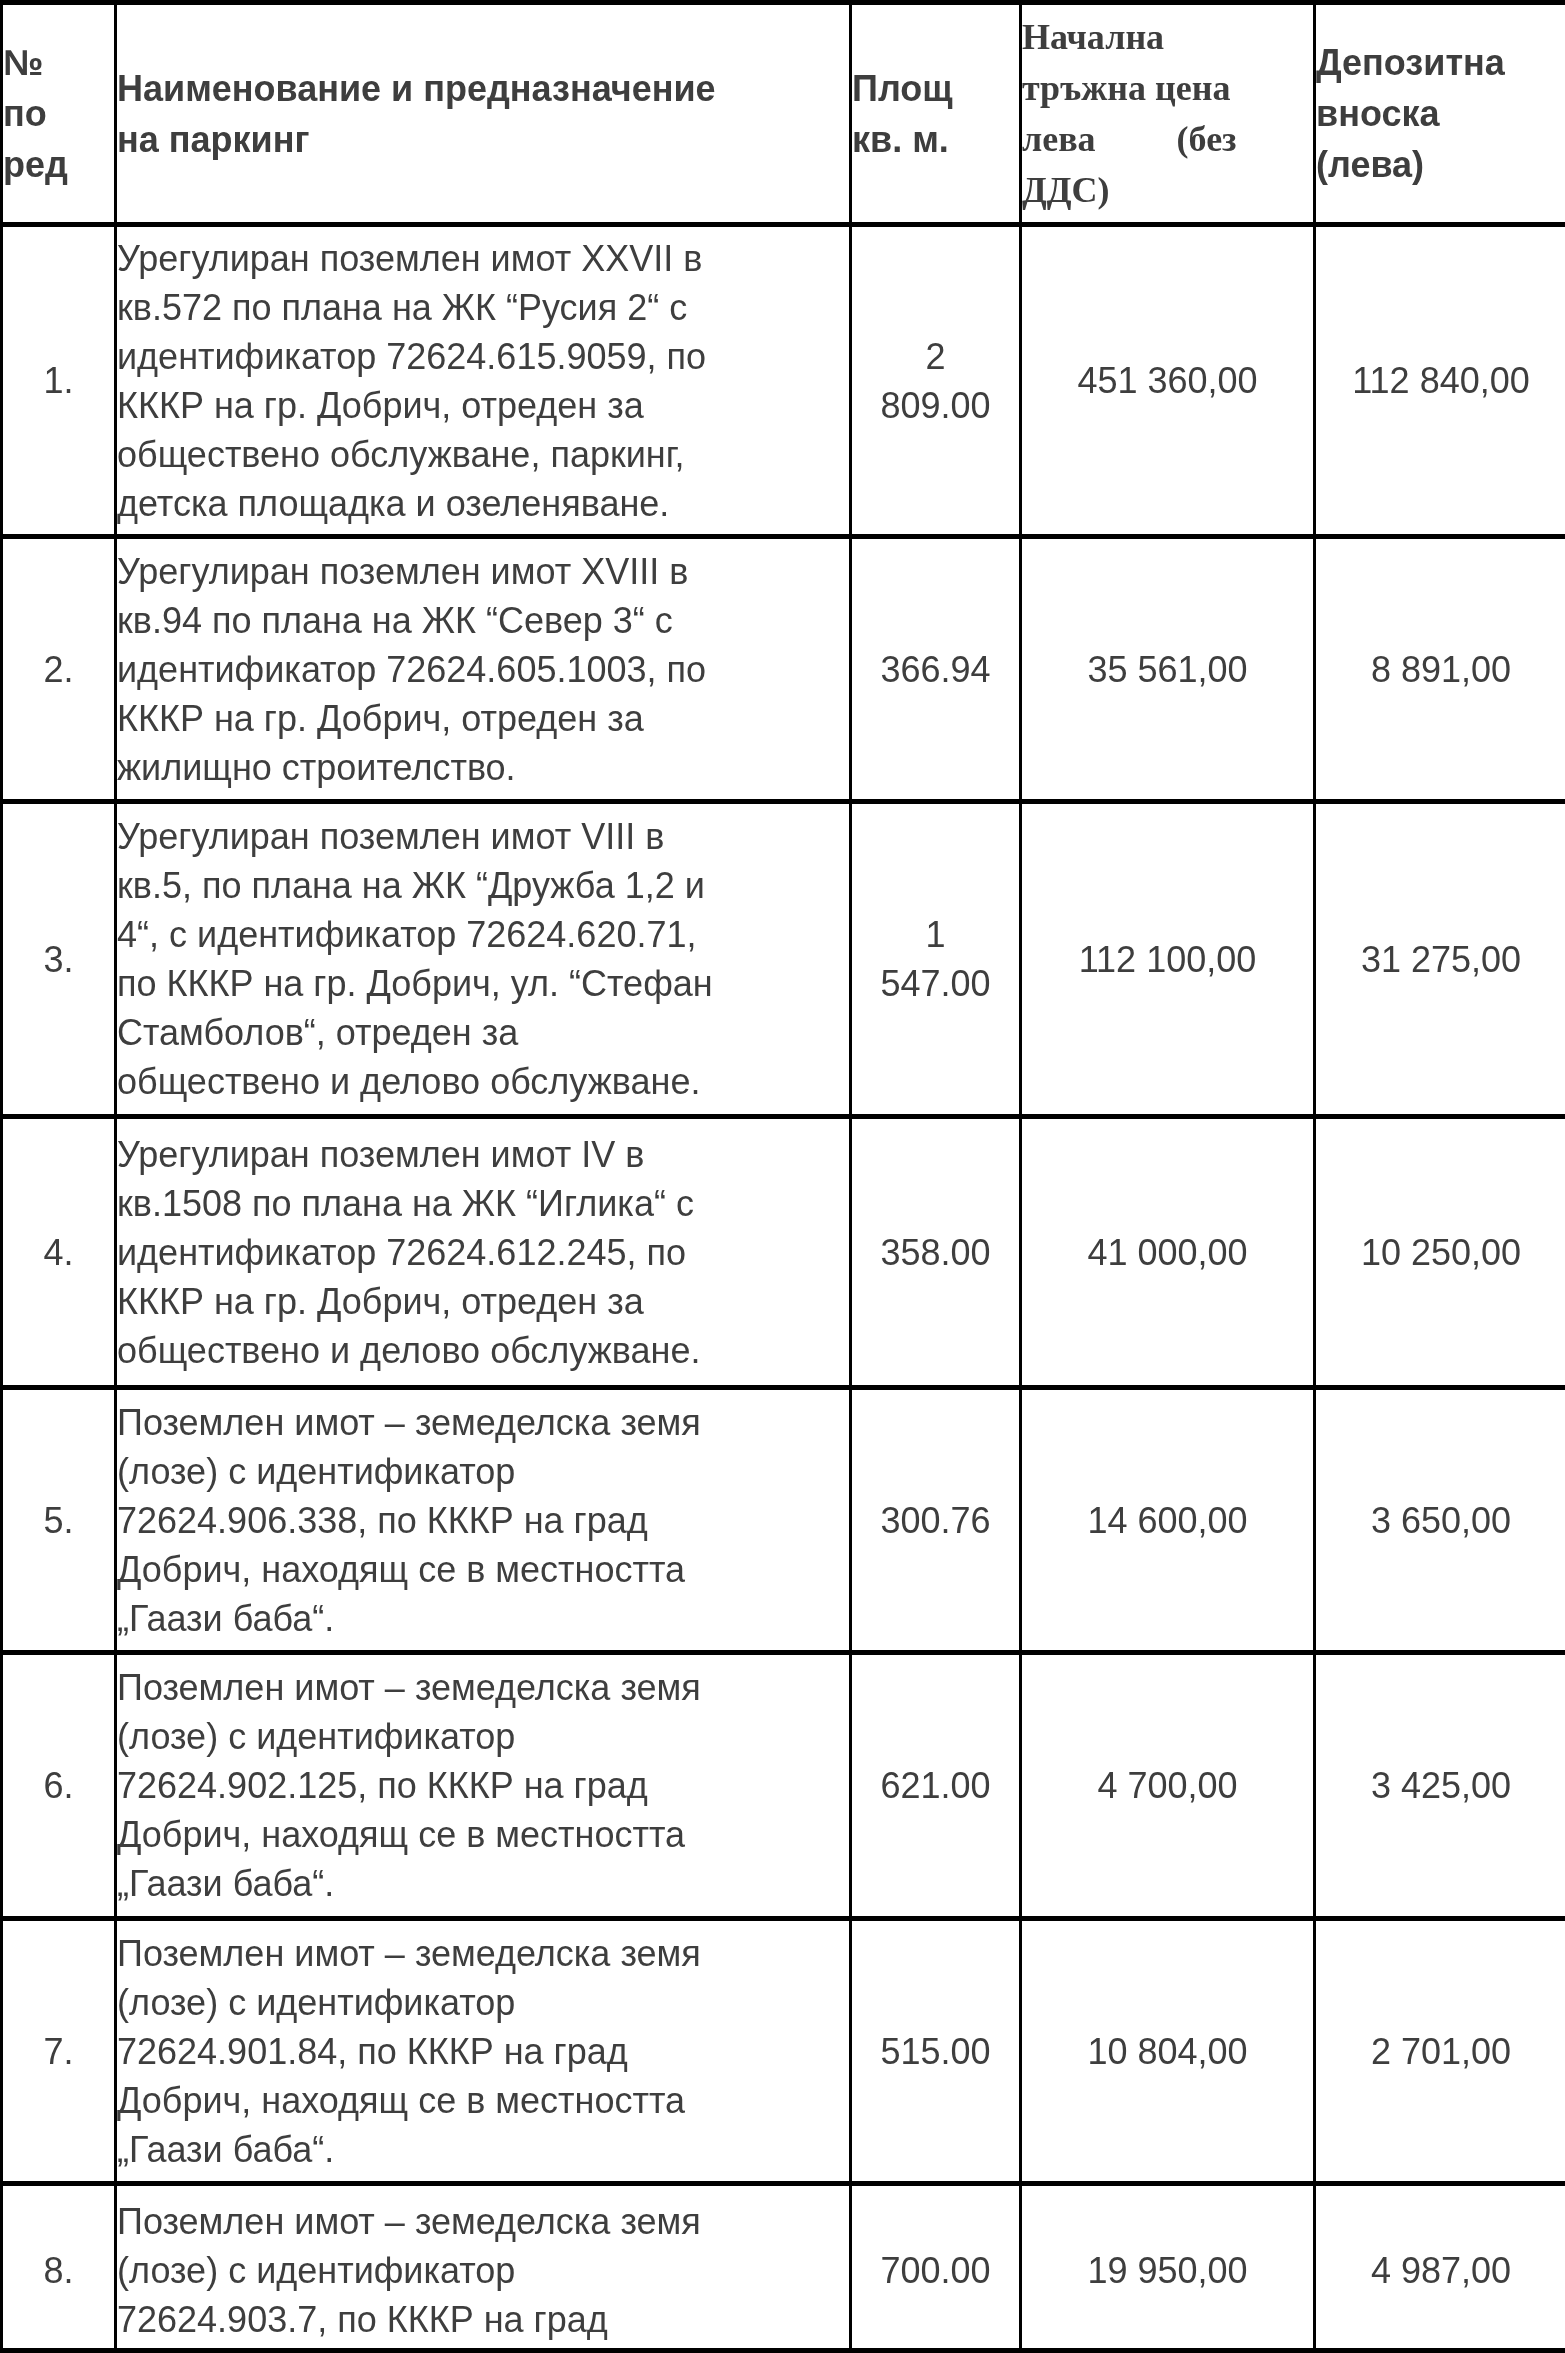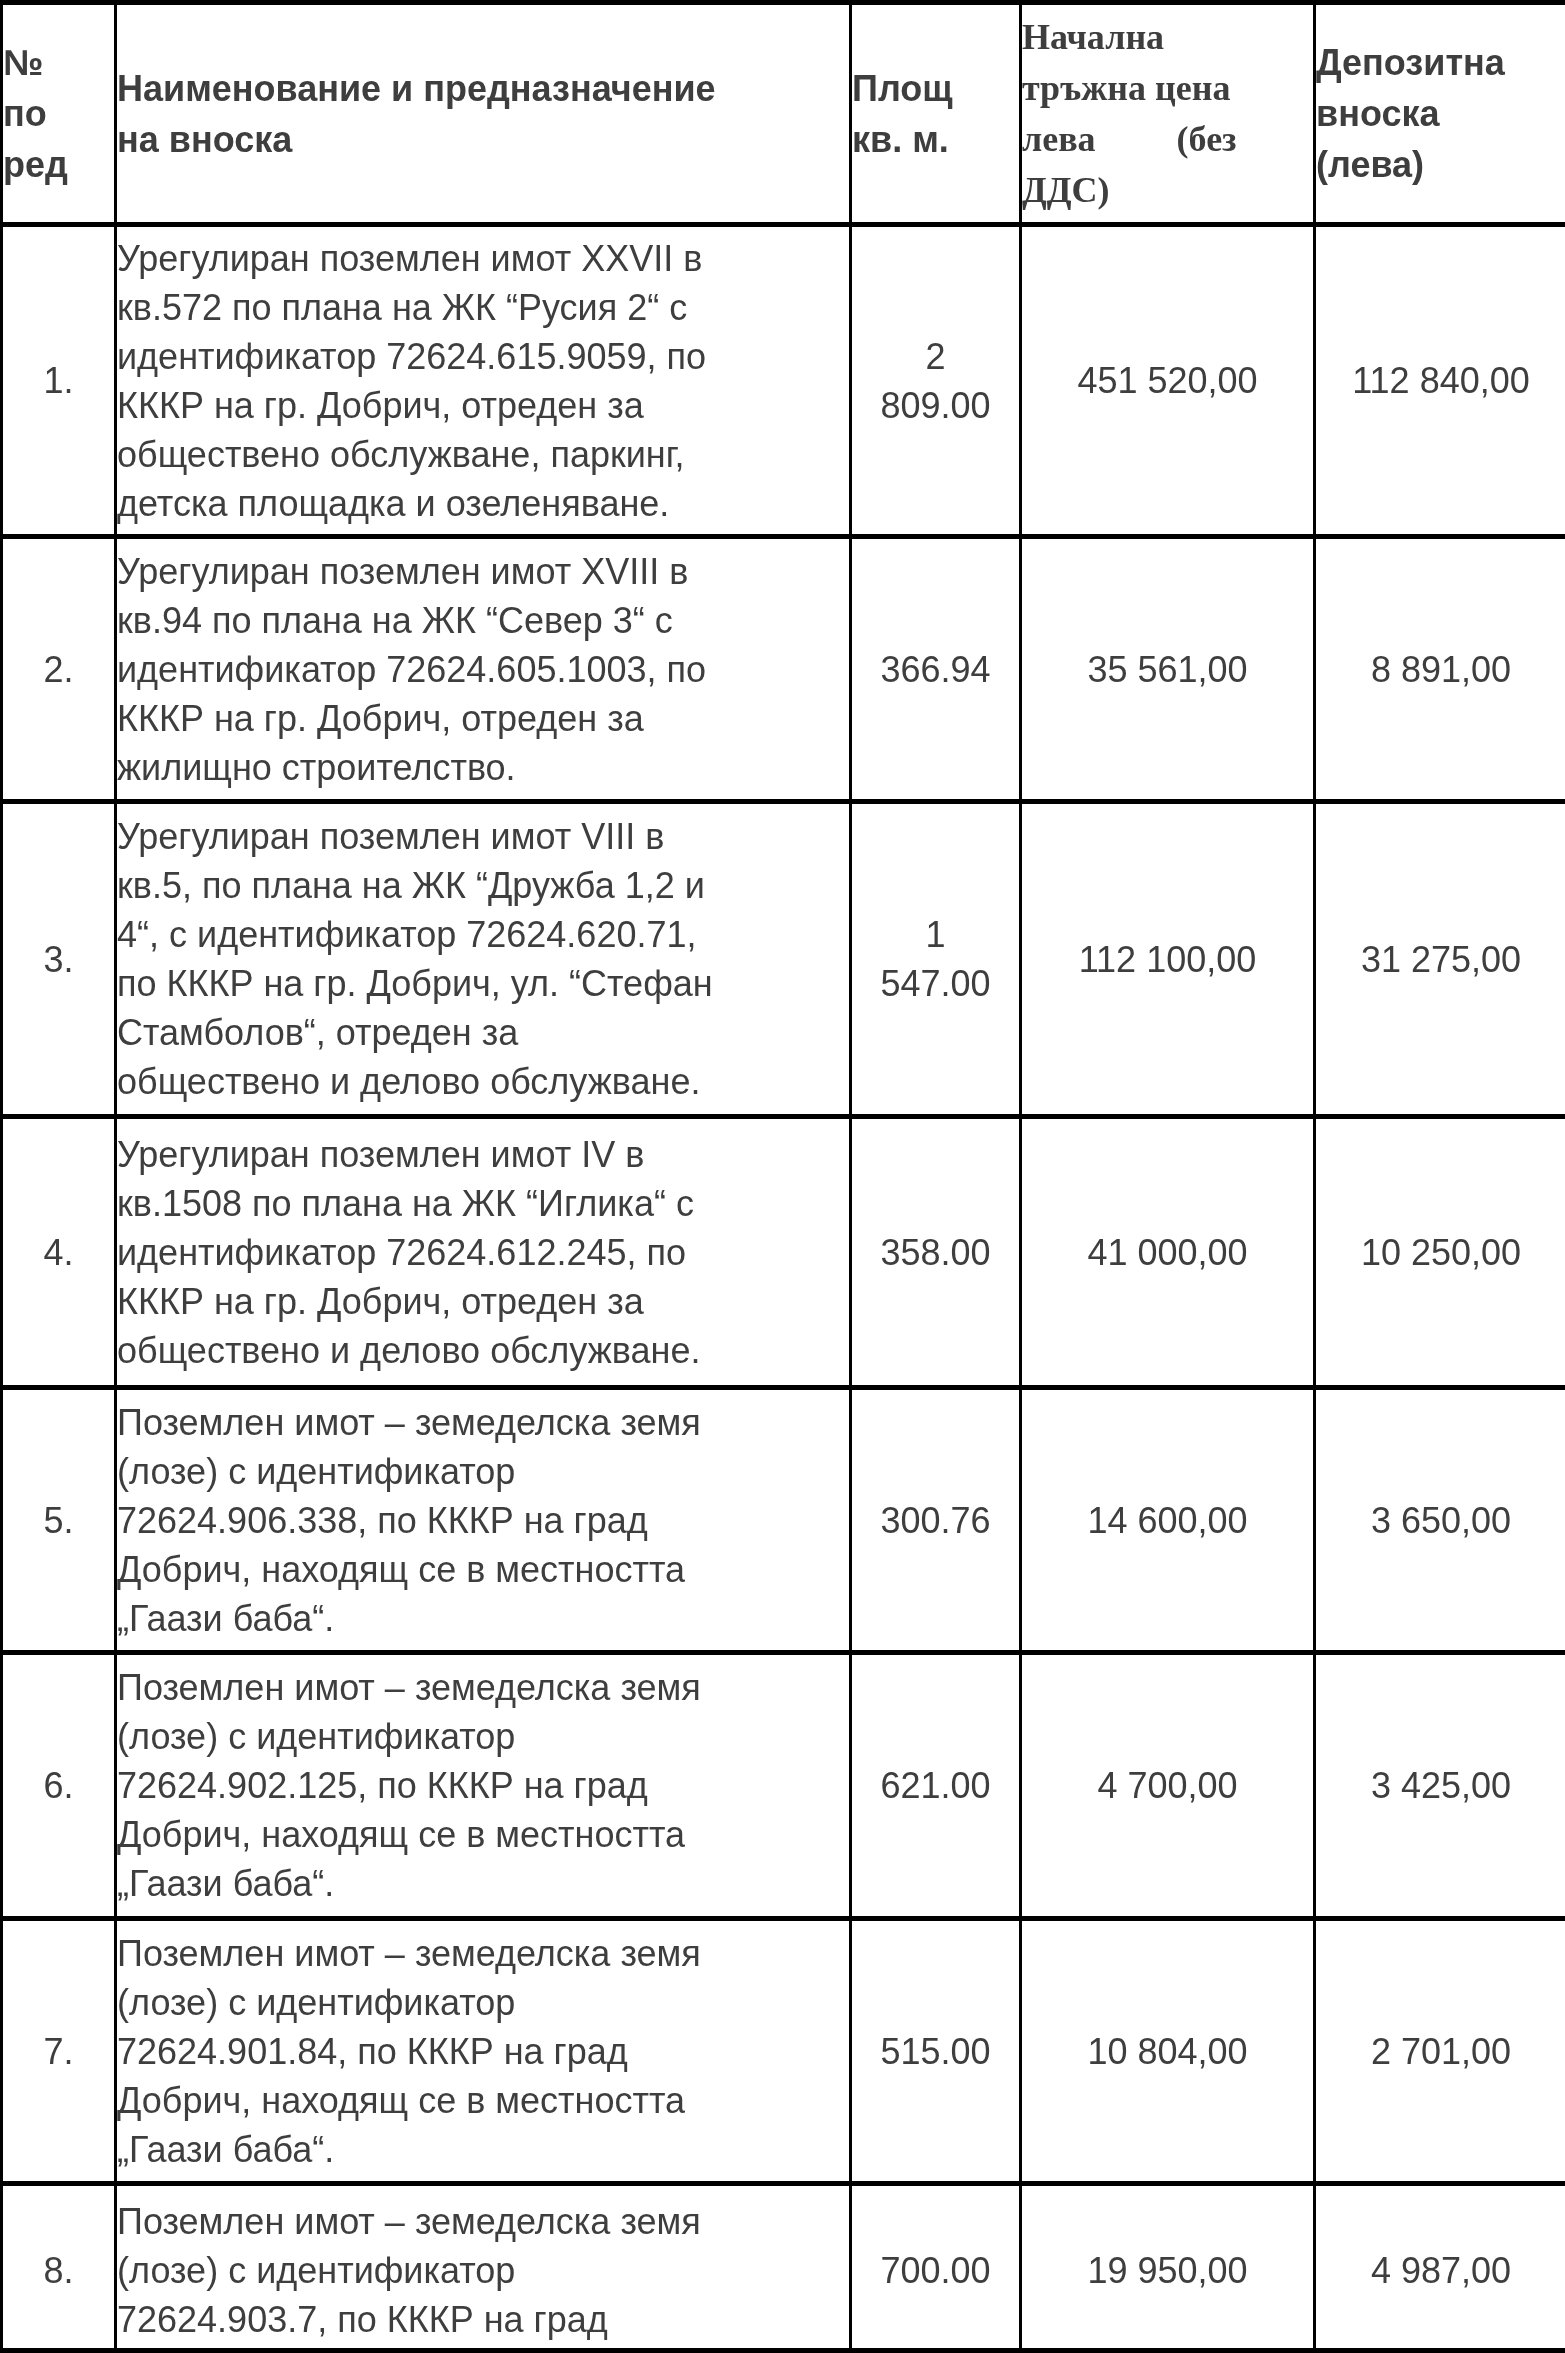--- a/index.html
+++ b/index.html
@@ -86,21 +86,21 @@
       <col style="width:170px">
       <col style="width:294px">
       <col style="width:253px">
     </colgroup>
     <thead>
       <tr style="height:222px">
         <th class="h-num">№
 по
 ред</th>
         <th class="h-name">Наименование и предназначение
-на вноска</th>
+на паркинг</th>
         <th class="h-area">Площ
 кв. м.</th>
         <th class="h-price">Начална
 тръжна цена
 лева         (без
 ДДС)</th>
         <th class="h-deposit">Депозитна
 вноска
 (лева)</th>
       </tr>
@@ -109,21 +109,21 @@
       <tr style="height:312px">
         <td class="c-num">1.</td>
         <td class="c-desc">Урегулиран поземлен имот XXVII в
 кв.572 по плана на ЖК “Русия 2“ с
 идентификатор 72624.615.9059, по
 КККР на гр. Добрич, отреден за
 обществено обслужване, паркинг,
 детска площадка и озеленяване.</td>
         <td class="c-area">2
 809.00</td>
-        <td class="c-price">451 520,00</td>
+        <td class="c-price">451 360,00</td>
         <td class="c-deposit">112 840,00</td>
       </tr>
       <tr style="height:265px">
         <td class="c-num">2.</td>
         <td class="c-desc">Урегулиран поземлен имот XVIII в
 кв.94 по плана на ЖК “Север 3“ с
 идентификатор 72624.605.1003, по
 КККР на гр. Добрич, отреден за
 жилищно строителство.</td>
         <td class="c-area">366.94</td>

